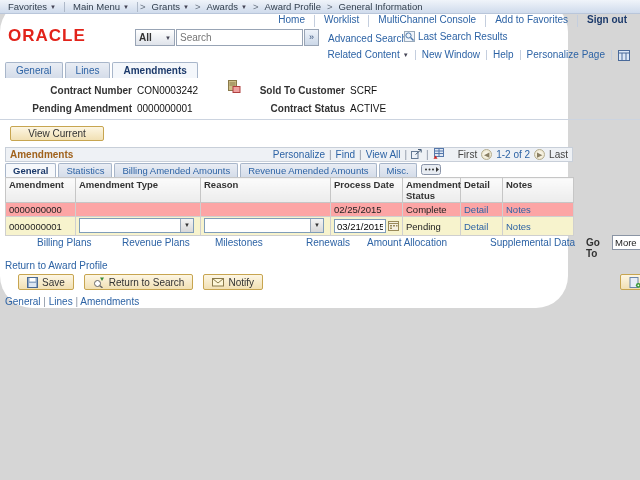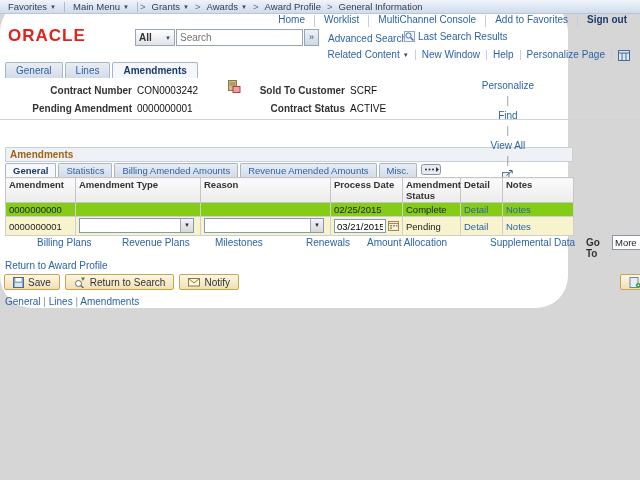--- a/index.html
+++ b/index.html
@@ -88,21 +88,21 @@
   }
   .view-current { position:absolute; left:10px; top:126px; width:94px; height:15px; justify-content:center; }
 
   
   .grid-bar {
     position:absolute; left:5px; top:147px; width:568px; height:15px;
     background:#eef1f5; border:1px solid #c8cfd9;
     display:flex; align-items:center; justify-content:space-between; padding:0 4px;
   }
   .grid-title { color:#a0621c; font-weight:bold; font-size:10px; }
-  .grid-tools { display:flex; align-items:center; gap:4px; font-size:10px;flex-direction:column; }
+  .grid-tools { display:flex; align-items:center; gap:4px; font-size:10px; }
   .pipe { color:#8a94a4; }
   .pager { display:flex; align-items:center; gap:4px; color:#444; font-size:10px; margin-left:10px; }
   .pager-circle {
     width:11px; height:11px; border-radius:50%; background:radial-gradient(#fffdf4,#e8e0c4);
     border:1px solid #b5ad8f; color:#8a7f63; font-size:7px; line-height:9px; text-align:center; cursor:pointer;
   }
   .pager-range { color:#2d63a5; }
 
   .grid-tabs { position:absolute; left:5px; top:162px; display:flex; align-items:flex-end; height:15px; }
   .gtab {
@@ -111,39 +111,39 @@
     margin-right:2px; border-radius:2px 2px 0 0; color:#2d63a5; cursor:pointer;
   }
   .gtab.active { background:#f6f8fb; font-weight:bold; color:#1c3a6b; }
   .gtab-more { margin-left:2px; cursor:pointer; }
 
   table.grid { position:absolute; left:5px; top:177px; width:568px; border-collapse:collapse; table-layout:fixed; font-size:9.5px; }
   table.grid th {
     background:linear-gradient(#fbfbfb,#ececec); border:1px solid #c6c6c6;
     font-weight:bold; color:#333; text-align:left; padding:1px 3px; vertical-align:top; height:24px;
   }
-  table.grid td { border:1px solid #cfcfcf; padding:1px 3px; color:#222; background:#84cc16; }
+  table.grid td { border:1px solid #cfcfcf; padding:1px 3px; color:#222; background:#fca5a5; }
   tr.row-hl td { background:#f7f3cd; }
 
   .ps-select { display:inline-flex; height:15px; border:1px solid #7f9db9; background:#fff; cursor:pointer; }
   .ps-select .sel-txt { flex:1; }
   .ps-select .sel-btn {
     width:13px; background:linear-gradient(#f4f4f4,#d8d8d8); border-left:1px solid #9aa8b8;
     font-size:6px; color:#333; text-align:center; line-height:13px;
   }
   .date-wrap { display:flex; align-items:center; gap:2px; }
   .date-input { width:52px; height:14px; border:1px solid #7f9db9; font-size:9.5px; padding:0 2px; font-family:"Liberation Sans",sans-serif; }
 
   .links-row { position:absolute; left:0; top:237px; width:640px; height:14px; font-size:10px;margin-left:32px; }
   .links-row .lr { position:absolute; top:0; }
   .goto-label { position:absolute; left:586px; top:237px; font-size:10px; font-weight:bold; color:#333; }
   .goto-select { position:absolute; left:612px; top:235px; width:40px; height:15px; border:1px solid #8a94a4; background:#fff; font-size:9.5px; padding:1px 2px; color:#222; }
 
   .return-link { position:absolute; left:5px; top:260px; font-size:10px; }
-  .actions { position:absolute; left:4px; top:274px; display:flex; gap:5px; }
+  .actions { position:absolute; left:18px; top:274px; display:flex; gap:10px; }
   .add-btn { position:absolute; left:620px; top:274px; }
   .footer-links { position:absolute; left:5px; top:296px; font-size:10px; }
   .notepad-icon-wrap { position:absolute; left:228px; top:80px; }
 </style>
 </head>
 <body>
 
 <div class="content">
 
   <div class="crumb-bar">
@@ -238,20 +238,21 @@
   <span class="fld-value" style="left:137px; top:85px;">CON0003242</span>
   <span class="fld-label" style="left:7px;  top:103px; width:125px;">Pending Amendment</span>
   <span class="fld-value" style="left:137px; top:103px;">0000000001</span>
   <span class="fld-label" style="left:245px; top:85px;  width:100px;">Sold To Customer</span>
   <span class="fld-value" style="left:350px; top:85px;">SCRF</span>
   <span class="fld-label" style="left:245px; top:103px; width:100px;">Contract Status</span>
   <span class="fld-value" style="left:350px; top:103px;">ACTIVE</span>
 
   <div class="hdr-divider"></div>
 
+  <button class="btn view-current">View Current</button>
 
   <div class="grid-bar">
     <span class="grid-title">Amendments</span>
     <span class="grid-tools">
       <a>Personalize</a>
       <span class="pipe">|</span>
       <a>Find</a>
       <span class="pipe">|</span>
       <a>View All</a>
       <span class="pipe">|</span>

